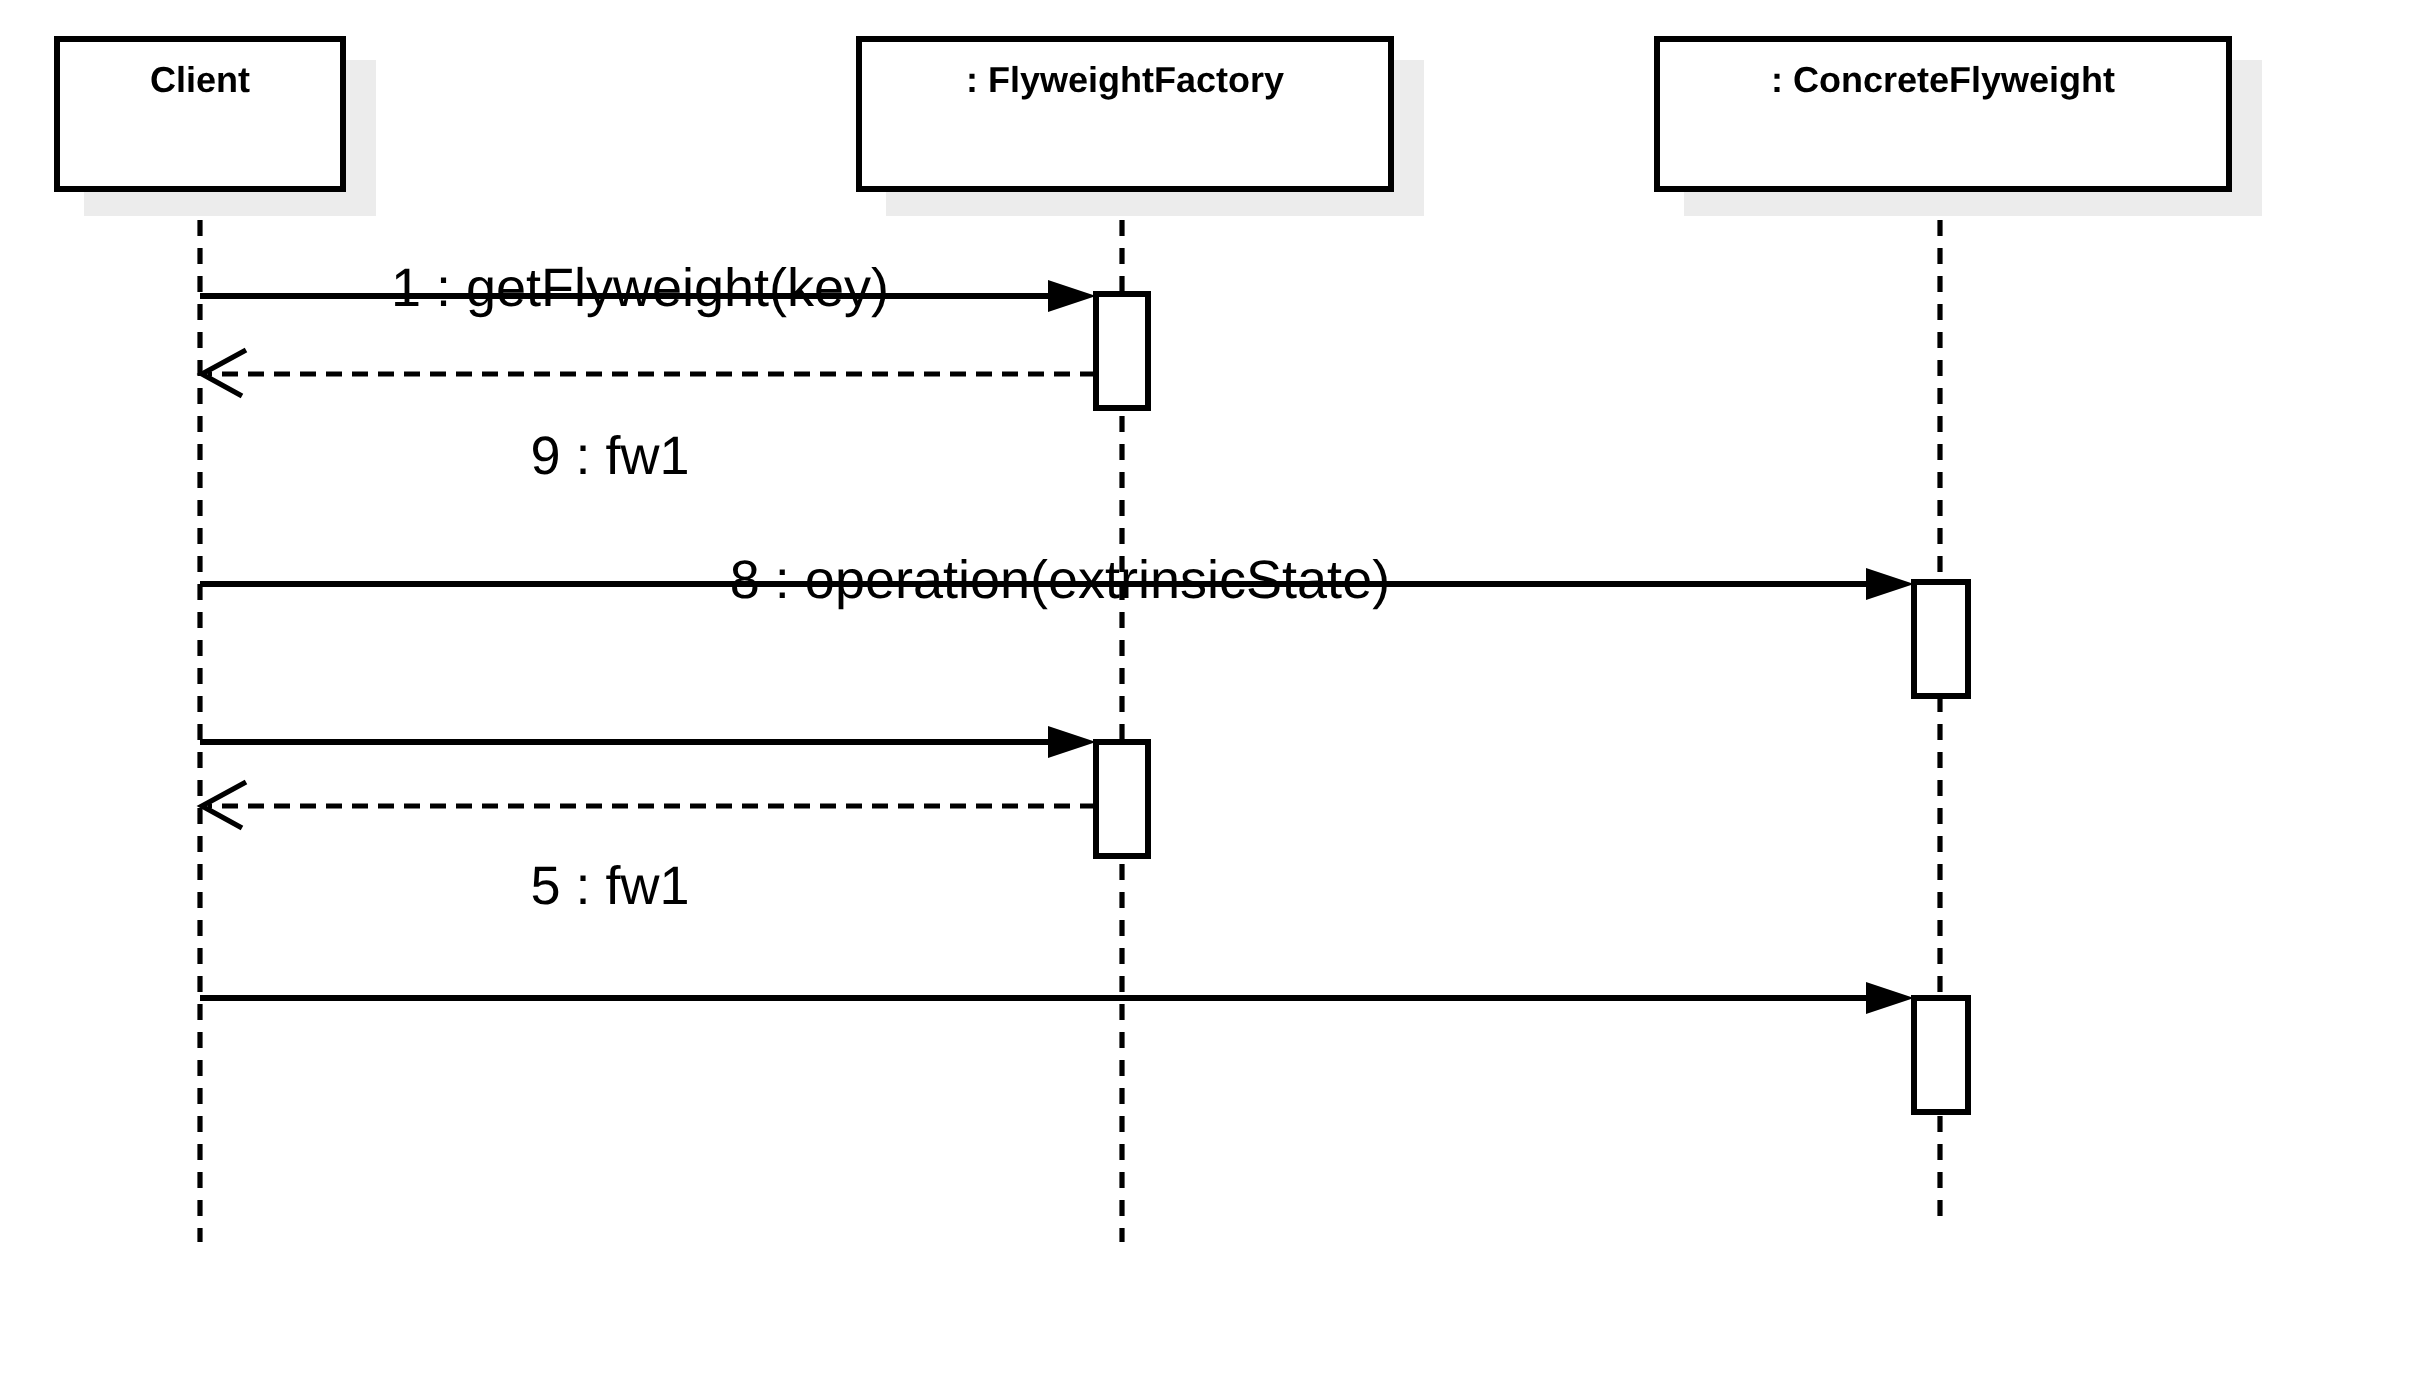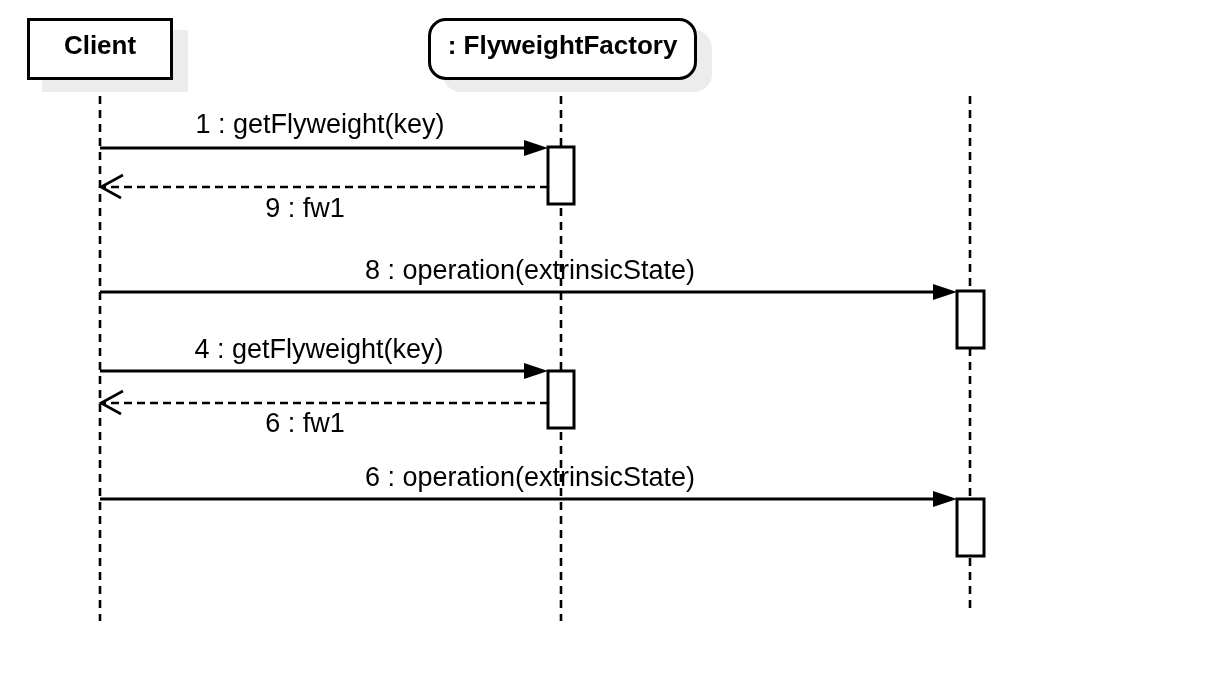--- a/index.html
+++ b/index.html
@@ -17,42 +17,43 @@
     overflow: hidden;
   }
   #wires {
     position: absolute;
     left: 0; top: 0;
     width: 1214px; height: 690px;
   }
   .actor-box {
     position: absolute;
     top: 18px;
-    height: 62px;
+    height: 78px;
     box-sizing: border-box;
     border: 3px solid #000000;
     background: #ffffff;
     box-shadow: 15px 12px 0 0 #ececec;
     text-align: center;
     font-weight: bold;
-    font-size: 26px;
+    font-size: 18px;
     padding-top: 9px;
     line-height: 1.2;
     z-index: 2;
   }
   .actor-client   { left: 27px;  width: 146px; }
-  .actor-factory  { left: 428px; width: 269px; border-radius: 18px; }
+  .actor-factory  { left: 428px; width: 269px; }
   .actor-concrete { left: 827px; width: 289px; }
   .msg-label {
     position: absolute;
     transform: translateX(-50%);
     white-space: nowrap;
     font-size: 27px;
     line-height: 1.1;
     z-index: 3;
+    margin-top: 20px;
   }
   .lbl-1 { left: 320px; top: 110px; }
   .lbl-2 { left: 305px; top: 194px; }
   .lbl-3 { left: 530px; top: 256px; }
   .lbl-4 { left: 319px; top: 335px; }
   .lbl-5 { left: 305px; top: 409px; }
   .lbl-6 { left: 530px; top: 463px; }
 </style>
 </head>
 <body>
@@ -88,21 +89,22 @@
     <rect x="548" y="371" width="26" height="57" fill="#ffffff" stroke="#000" stroke-width="3"></rect>
     <rect x="957" y="499" width="27" height="57" fill="#ffffff" stroke="#000" stroke-width="3"></rect>
   </svg>
 
   <div class="actor-box actor-client">
     <span>Client</span>
   </div>
   <div class="actor-box actor-factory">
     <span>: FlyweightFactory</span>
   </div>
+  <div class="actor-box actor-concrete">
+    <span>: ConcreteFlyweight</span>
+  </div>
 
   <div class="msg-label lbl-1">1 : getFlyweight(key)</div>
   <div class="msg-label lbl-2">9 : fw1</div>
   <div class="msg-label lbl-3">8 : operation(extrinsicState)</div>
-  <div class="msg-label lbl-4">4 : getFlyweight(key)</div>
-  <div class="msg-label lbl-5">6 : fw1</div>
-  <div class="msg-label lbl-6">6 : operation(extrinsicState)</div>
+  <div class="msg-label lbl-5">5 : fw1</div>
 
 </div>
 
 </body></html>

